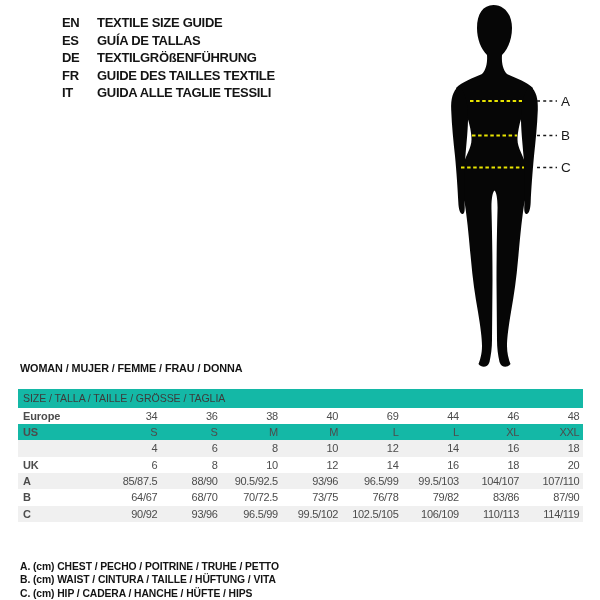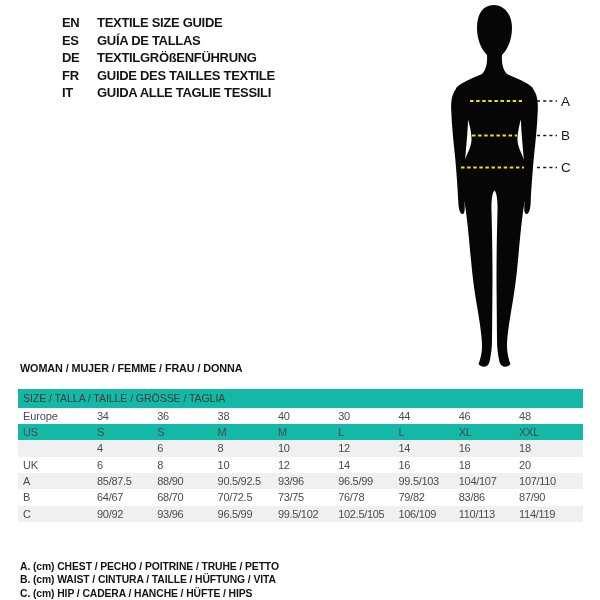--- a/index.html
+++ b/index.html
@@ -23,22 +23,22 @@
     white-space:nowrap; transform:scaleX(0.94); transform-origin:0 0; letter-spacing:-0.1px;
   }
   
   .size-table { position:absolute; left:18px; top:389px; width:565px; }
   .thead {
     height:18.5px; display:flex; align-items:center; padding-left:5px;
     font-size:11.5px; color:#3c3c3c; box-sizing:border-box;
   }
   .thead span { transform:scaleX(0.92); transform-origin:0 50%; white-space:nowrap; letter-spacing:-0.1px; }
   .trow { display:flex; height:16.35px; align-items:center; font-size:11px; color:#4c4c4c; }
-  .tlabel { width:74px; padding-left:5px; text-align:left; letter-spacing:-0.1px; }
-  .tcell { width:60.3px; text-align:left; letter-spacing:-0.3px; }
+  .tlabel { width:74px; padding-left:5px; text-align:left; letter-spacing:-0.1px;font-weight:bold; }
+  .tcell { width:60.3px; text-align:right; letter-spacing:-0.3px; }
   
   .legend-block { position:absolute; left:20px; top:544px;margin-top:16px; }
   .legend-row {
     font-size:11.5px; font-weight:bold; line-height:13.4px; white-space:nowrap;
     transform:scaleX(0.9); transform-origin:0 0; letter-spacing:-0.1px;
   }
 </style>
 </head>
 <body>
 
@@ -144,21 +144,21 @@
     <div class="thead" style="background: #14b8a6;">
       <span>SIZE / TALLA / TAILLE / GRÖSSE / TAGLIA</span>
     </div>
     <div>
         <div class="trow">
           <div class="tlabel">Europe</div>
           <div class="tcell">34</div>
           <div class="tcell">36</div>
           <div class="tcell">38</div>
           <div class="tcell">40</div>
-          <div class="tcell">30</div>
+          <div class="tcell">69</div>
           <div class="tcell">44</div>
           <div class="tcell">46</div>
           <div class="tcell">48</div>
         </div>
         <div class="trow" style="background: #14b8a6;">
           <div class="tlabel">US</div>
           <div class="tcell">S</div>
           <div class="tcell">S</div>
           <div class="tcell">M</div>
           <div class="tcell">M</div>

